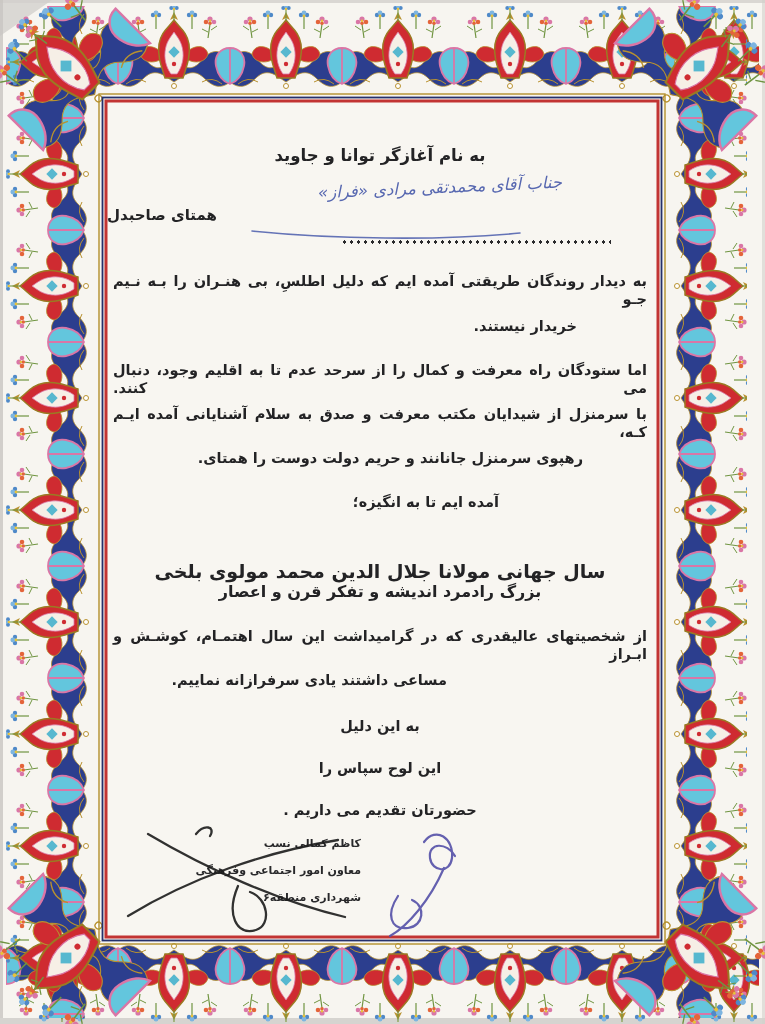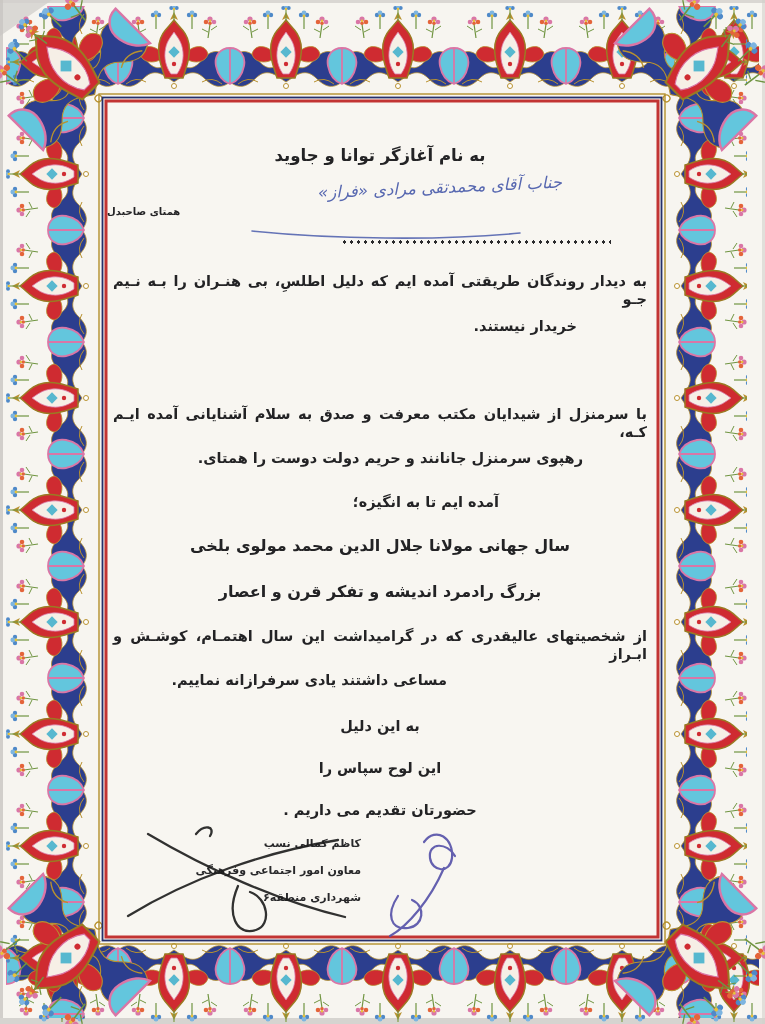--- a/index.html
+++ b/index.html
@@ -14,34 +14,34 @@
     position:absolute;left:105px;top:100px;width:550px;height:835px;z-index:2;
     direction:rtl;color:#232325;
   }
   #overlay-svg{z-index:3;pointer-events:none;}
   .line{position:absolute;left:8px;right:8px;font-size:14.5px;font-weight:bold;
         color:#232325;direction:rtl;line-height:1.25;}
   .just{text-align:justify;text-align-last:justify;}
   .nw{white-space:nowrap;left:auto;}
   .ctr{text-align:center;white-space:nowrap;left:8px;right:8px;}
   .bism{top:46px;font-size:16.5px;}
-  .recipient-label{position:absolute;left:2px;top:106px;font-size:10px;font-weight:bold;direction:rtl;}
+  .recipient-label{position:absolute;left:2px;top:106px;font-size:15px;font-weight:bold;direction:rtl;}
   .handwriting{
     position:absolute;left:128px;top:78px;width:414px;text-align:center;
     font-size:16.5px;font-style:italic;color:#4a5cab;direction:rtl;
     transform:rotate(-2.5deg);letter-spacing:1px;opacity:.92;white-space:nowrap;
   }
   .dots{
     position:absolute;left:236px;top:139px;width:270px;height:6px;
     background-image:radial-gradient(circle,#2a2a2c 1.5px,transparent 1.7px);
     background-size:7px 6px;background-repeat:repeat-x;
   }
   .l0{top:172px;} .l1{top:217px;right:78px;} .l2{top:261px;} .l3{top:305px;}
   .l4{top:349px;right:72px;} .l5{top:393px;right:156px;}
-  .l6{top:436px;font-size:16px;} .l7{top:482px;font-size:16px;text-align:center;}
+  .l6{top:460px;font-size:19px;} .l7{top:482px;font-size:16px;text-align:center;}
   .l8{top:527px;} .l9{top:571px;right:208px;}
   .c0{top:617px;} .c1{top:659px;} .c2{top:701px;}
   .sig{position:absolute;font-size:11px;font-weight:bold;text-align:right;direction:rtl;color:#28282a;}
   .sig-left{left:16px;top:730px;width:240px;line-height:27px;}
   .sig-right{left:332px;top:742px;width:248px;line-height:30px;}
 </style>
 </head>
 <body>
 
 <div id="page">
@@ -145,20 +145,21 @@
     <div class="line ctr bism">به نام آغازگر توانا و جاوید</div>
 
     <div class="recipient-label">همتای صاحبدل</div>
 
     <div class="handwriting">جناب آقای محمدتقی مرادی «فراز»</div>
 
     <div class="dots"></div>
 
     <div class="line just l0">به دیدار روندگان طریقتی آمده ایم که دلیل اطلسِ، بی هنـران را بـه نـیم جـو</div>
     <div class="line nw  l1">خریدار نیستند.</div>
+    <div class="line just l2">اما ستودگان راه معرفت و کمال را از سرحد عدم تا به اقلیم وجود، دنبال می کنند.</div>
     <div class="line just l3">با سرمنزل از شیدایان مکتب معرفت و صدق به سلام آشنایانی آمده ایـم کـه،</div>
     <div class="line nw  l4">رهپوی سرمنزل جانانند و حریم دولت دوست را همتای.</div>
     <div class="line nw  l5">آمده ایم تا به انگیزه؛</div>
     <div class="line ctr l6">سال جهانی مولانا جلال الدین محمد مولوی بلخی</div>
     <div class="line ctr l7">بزرگ رادمرد اندیشه و تفکر قرن و اعصار</div>
     <div class="line just l8">از شخصیتهای عالیقدری که در گرامیداشت این سال اهتمـام، کوشـش و ابـراز</div>
     <div class="line nw  l9">مساعی داشتند یادی سرفرازانه نماییم.</div>
 
     <div class="line ctr c0">به این دلیل</div>
     <div class="line ctr c1">این لوح سپاس را</div>

